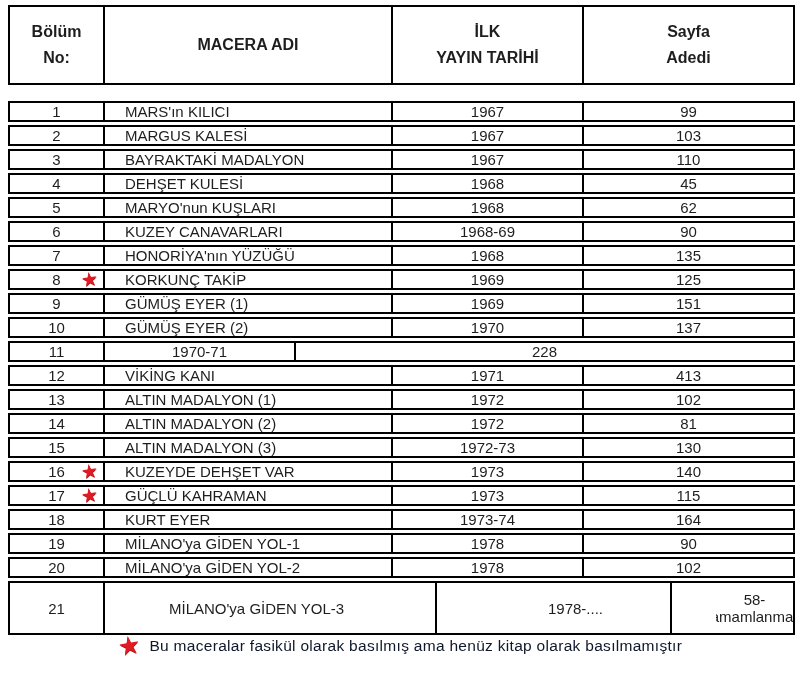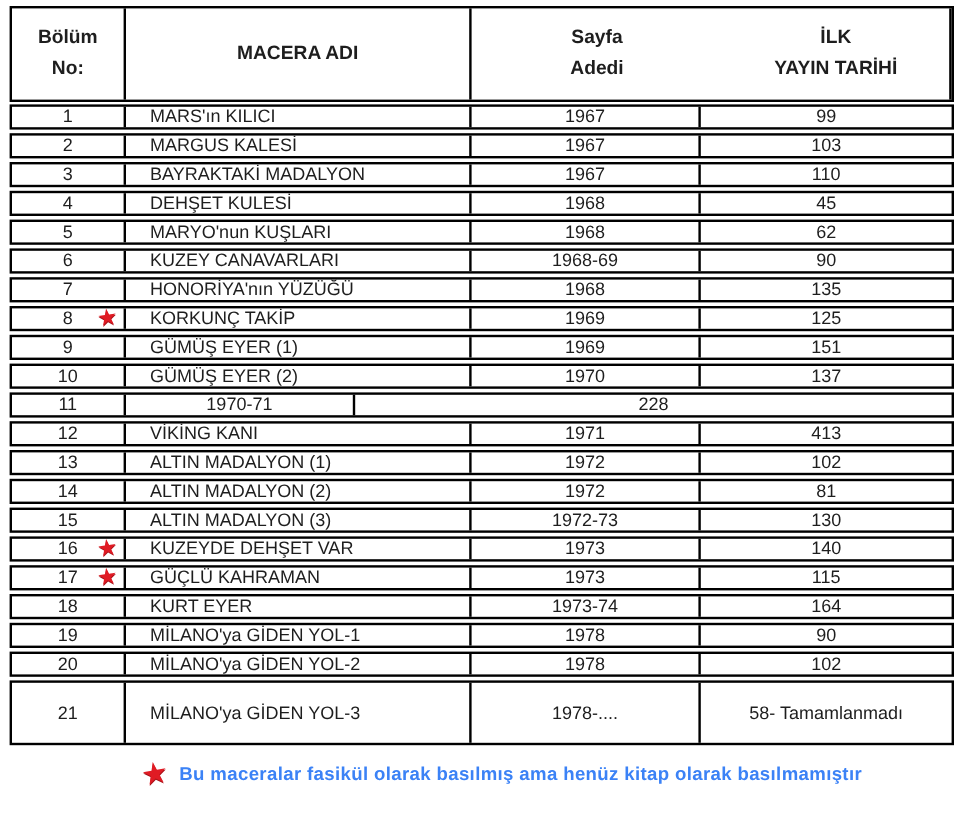--- a/index.html
+++ b/index.html
@@ -15,34 +15,35 @@
     position:absolute;left:8px;top:5px;width:787px;
   }
   .hrow,.row{
     display:flex;
     box-sizing:border-box;
     border:2px solid var(--border-color,#000);
     background:#fff;
   }
   .hrow{
     height:80px;
-    margin-bottom:2px;
+    margin-bottom:16px;
     align-items:center;
     font-weight:bold;
     font-size:16px;
   }
   .row{
     height:21px;
     margin-bottom:3px;
     align-items:center;
     font-size:15px;
   }
   .row.tall{
     height:54px;
     margin-top:2px;
+    gap:44px;
   }
   .cell{
     box-sizing:border-box;
     height:100%;
     display:flex;
     align-items:center;
     justify-content:center;
     text-align:center;
     overflow:hidden;
   }
@@ -71,49 +72,49 @@
     white-space:nowrap;
   }
   .foot-star{
     color:var(--star-red,#e01b24);
     font-size:25px;
     line-height:1;
     transform:rotate(-10deg);
     text-shadow:0 1px 0 #a81118;
   }
   .foot-text{
-    font-weight:bold;
+    font-weight:normal;
     font-size:15.5px;
     letter-spacing:0.3px;
-    color:#3b82f6;
+    color:#0f172a;
   }
 </style>
 </head>
 <body>
 
 <div class="page">
 
   <div class="table-wrap">
 
     <div class="hrow">
       <div class="cell c1 hcell">
         <span>Bölüm</span>
         <span>No:</span>
       </div>
       <div class="cell c2 hcell" style="justify-content:center;text-align:center;padding-left:0;">
         <span>MACERA ADI</span>
       </div>
+      <div class="cell c3 hcell">
+        <span>İLK</span>
+        <span>YAYIN TARİHİ</span>
+      </div>
       <div class="cell c4 hcell">
         <span>Sayfa</span>
         <span>Adedi</span>
       </div>
-      <div class="cell c3 hcell">
-        <span>İLK</span>
-        <span>YAYIN TARİHİ</span>
-      </div>
     </div>
 
     <div id="rows-container">
         <div class="row">
     <div class="cell c1">
       <span>1</span>
 
     </div>
     <div class="cell c2">MARS'ın KILICI</div>
     <div class="cell c3">1967</div>

